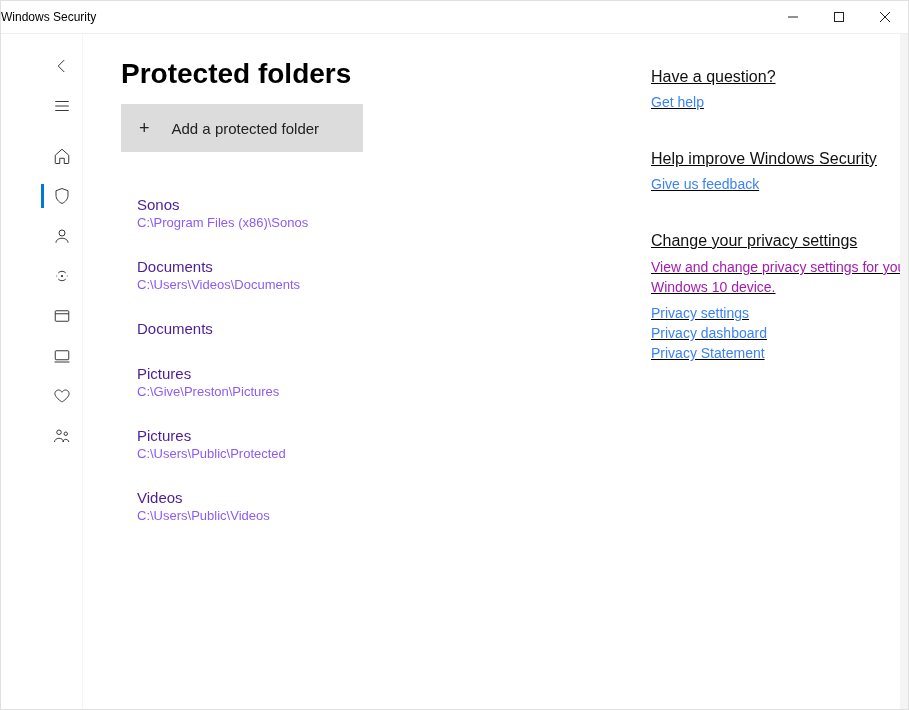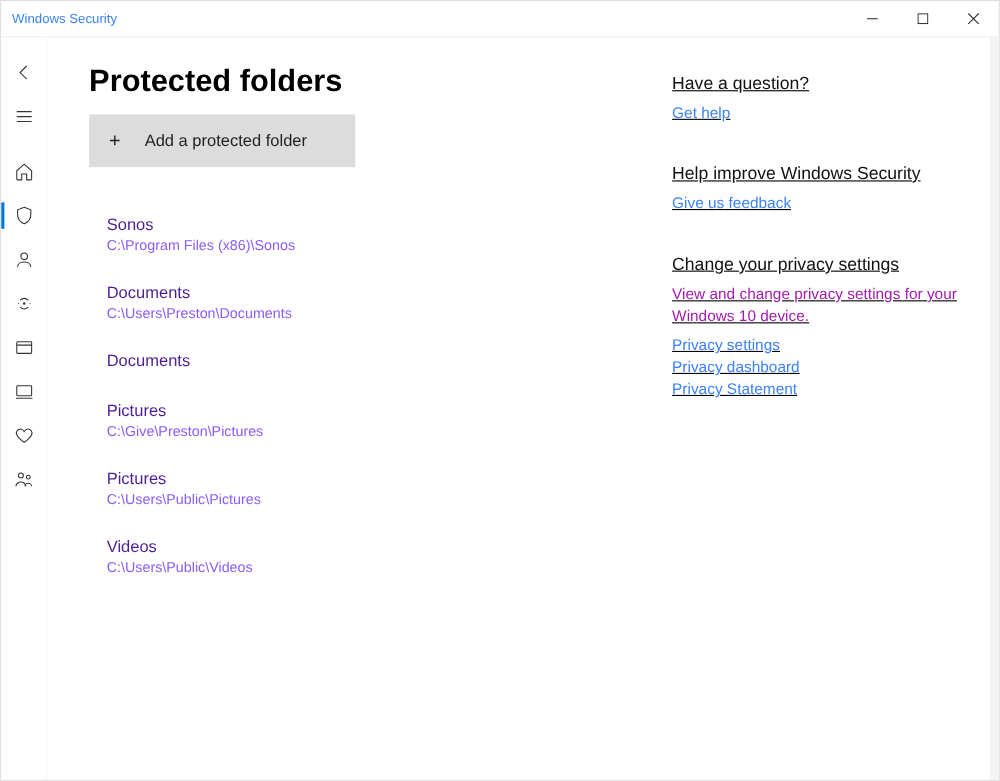--- a/index.html
+++ b/index.html
@@ -1,23 +1,23 @@
 <!DOCTYPE html>
 <html><head>
 <meta charset="utf-8">
 <style>
   * { box-sizing: border-box; }
   html, body { margin:0; padding:0; height:100%; font-family:"Segoe UI", sans-serif; background:#fff; color:#000; }
   .window { width:909px; height:710px; position:relative; background:#fff; display:flex; flex-direction:column; border:1px solid #e0e0e0; overflow:hidden;}
   .titlebar { height:33px; display:flex; align-items:center; justify-content:space-between; border-bottom:1px solid #eee; font-size:12px; }
-  .titlebar .title { padding-left:10px; color:#3b82f6; }
+  .titlebar .title { color:#000000; }
   .win-controls { display:flex; height:100%; }
   .win-btn { width:46px; display:flex; align-items:center; justify-content:center; cursor:pointer; font-family:"Segoe MDL2 Assets","Segoe UI Symbol",sans-serif; color:#222;}
   .win-btn svg { stroke:#222; }
-  .body { flex:1; display:flex; overflow:hidden; }
+  .body { flex:1; display:flex; overflow:hidden;padding-left:40px; }
   .nav { width:42px; background:#fff; display:flex; flex-direction:column; align-items:center; padding-top:12px; gap:0; border-right:1px solid #f5f5f5;}
   .nav-item { width:42px; height:40px; display:flex; align-items:center; justify-content:center; cursor:pointer; position:relative;}
   .nav-item svg { stroke:#333; fill:none; stroke-width:1.3; }
   .nav-item.active::before { content:""; position:absolute; left:0; top:8px; bottom:8px; width:3px; background:#0078d4; }
   .content-scroll { flex:1; overflow-y:auto; display:flex; }
   .main { flex:1; padding:20px 0 40px 38px; display:flex; }
   .left-col { width:490px; }
   .right-col { width:260px; margin-left:40px;}
   h1 { font-weight:600; font-size:28px; margin:4px 0 14px 0; letter-spacing:0px;}
   .desc { font-size:15px; color:#333; line-height:1.4; margin-bottom:60px; max-width:440px;}
@@ -137,32 +137,32 @@
             <span class="plus">+</span>
             <span>Add a protected folder</span>
           </button>
 
           <div class="folder">
             <div class="folder-name">Sonos</div>
             <div class="folder-path">C:\Program Files (x86)\Sonos</div>
           </div>
           <div class="folder">
             <div class="folder-name">Documents</div>
-            <div class="folder-path">C:\Users\Preston\Documents</div>
+            <div class="folder-path">C:\Users\Videos\Documents</div>
           </div>
           <div class="folder">
             <div class="folder-name">Documents</div>
           </div>
           <div class="folder">
             <div class="folder-name">Pictures</div>
             <div class="folder-path">C:\Give\Preston\Pictures</div>
           </div>
           <div class="folder">
             <div class="folder-name">Pictures</div>
-            <div class="folder-path">C:\Users\Public\Pictures</div>
+            <div class="folder-path">C:\Users\Public\Protected</div>
           </div>
           <div class="folder">
             <div class="folder-name">Videos</div>
             <div class="folder-path">C:\Users\Public\Videos</div>
           </div>
         </div>
 
         <div class="right-col">
           <div class="side-section">
             <div class="side-heading">Have a question?</div>

